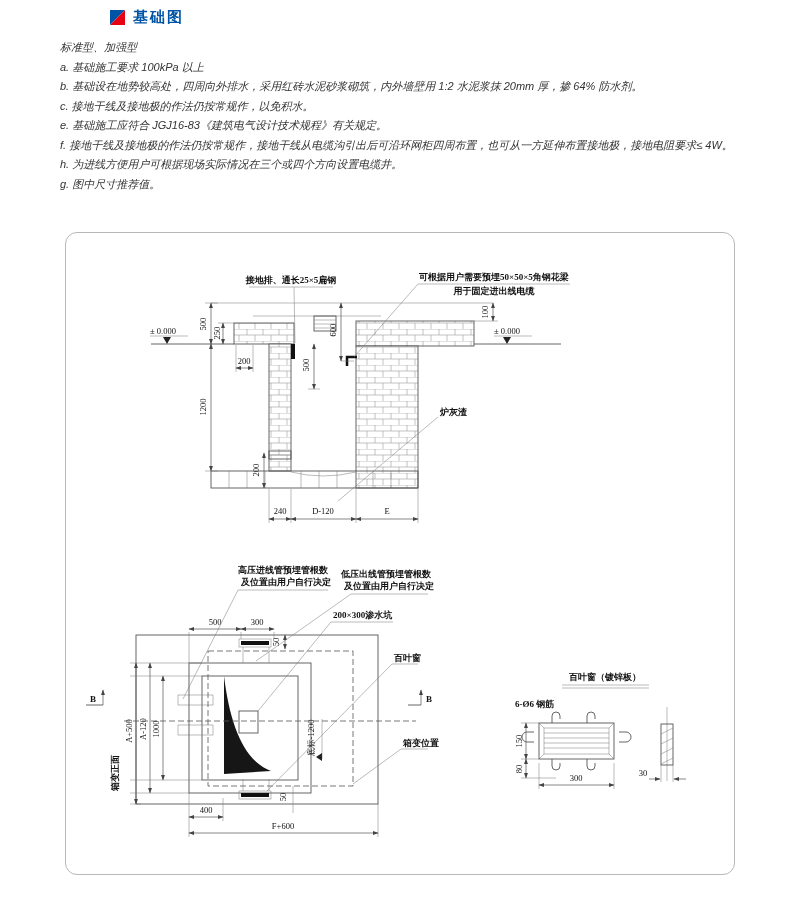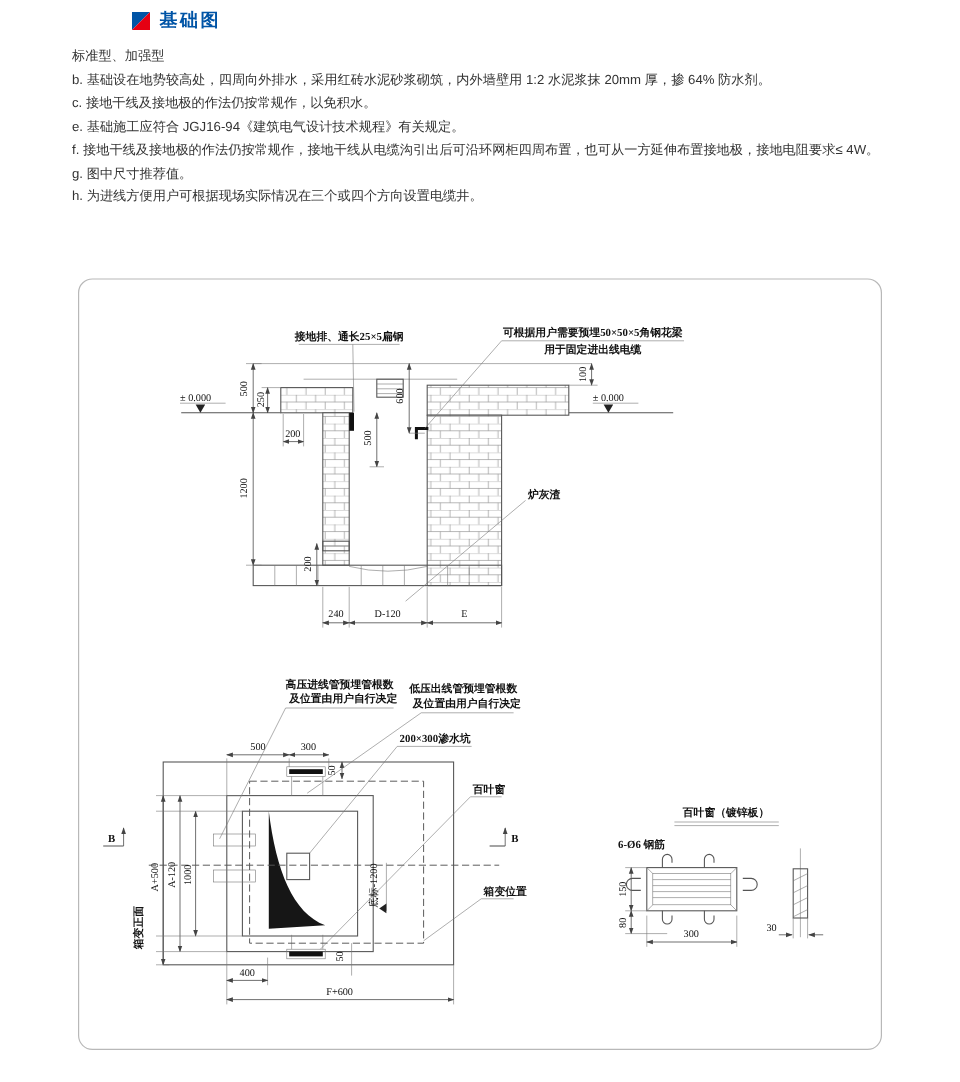--- a/index.html
+++ b/index.html
@@ -1,21 +1,21 @@
 <!DOCTYPE html>
 <html><head>
 <meta charset="utf-8">
 <style>
   html,body{margin:0;padding:0;}
   body{width:800px;height:902px;background:#ffffff;position:relative;
        font-family:"Liberation Sans",sans-serif;}
   .header{position:absolute;left:62px;top:8px;display:flex;align-items:center;gap:8px;margin-left:48px;}
   .header .icon{width:15px;height:15px;display:block;}
   .title{color:#0054a6;font-size:15px;font-weight:bold;letter-spacing:2px;}
-  .notes{position:absolute;left:60px;top:38px;width:738px;color:#333;font-size:11px;}
+  .notes{position:absolute;left:60px;top:38px;width:738px;color:#333;font-size:11px;font-style:italic;}
   .note-line{line-height:19.5px;white-space:nowrap;}
   .panel{position:absolute;left:65px;top:232px;width:668px;height:641px;
          border:1px solid #b8b8b8;border-radius:12px;background:#fff;}
   .panel svg{position:absolute;left:0;top:0;}
   
   .ln{stroke:#555;stroke-width:0.9;fill:none;}
   .thin{stroke:#777;stroke-width:0.5;fill:none;}
   .dim{stroke:#555;stroke-width:0.7;fill:none;}
   .dash{stroke:#555;stroke-width:0.8;fill:none;stroke-dasharray:6 3;}
   .brickrect{fill:url(#brick);stroke:#555;stroke-width:0.9;}
@@ -29,26 +29,27 @@
 <div class="header">
   <svg class="icon" viewBox="0 0 15 15">
     <polygon points="0,0 15,0 0,15" fill="#0054a6"></polygon>
     <polygon points="15,0 15,15 0,15" fill="#e60012"></polygon>
   </svg>
   <span class="title">基础图</span>
 </div>
 
 <div class="notes">
   <div class="note-line">标准型、加强型</div>
+  <div class="note-line">a. 基础施工要求 100kPa 以上</div>
   <div class="note-line">b. 基础设在地势较高处，四周向外排水，采用红砖水泥砂浆砌筑，内外墙壁用 1:2 水泥浆抹 20mm 厚，掺 64% 防水剂。</div>
   <div class="note-line">c. 接地干线及接地极的作法仍按常规作，以免积水。</div>
-  <div class="note-line">e. 基础施工应符合 JGJ16-94《建筑电气设计技术规程》有关规定。</div>
+  <div class="note-line">e. 基础施工应符合 JGJ16-83《建筑电气设计技术规程》有关规定。</div>
   <div class="note-line">f. 接地干线及接地极的作法仍按常规作，接地干线从电缆沟引出后可沿环网柜四周布置，也可从一方延伸布置接地极，接地电阻要求≤ 4W。</div>
+  <div class="note-line">h. 为进线方便用户可根据现场实际情况在三个或四个方向设置电缆井。</div>
   <div class="note-line">g. 图中尺寸推荐值。</div>
-  <div class="note-line">h. 为进线方便用户可根据现场实际情况在三个或四个方向设置电缆井。</div>
 </div>
 
 <div class="panel">
 <svg width="668" height="641" viewBox="0 0 668 641">
   <defs>
     <pattern id="brick" width="16" height="12" patternUnits="userSpaceOnUse">
       <rect width="16" height="12" fill="#ffffff"></rect>
       <path d="M0,0 H16 M0,6 H16 M5,0 V6 M13,6 V12" stroke="#888" stroke-width="0.5" fill="none"></path>
     </pattern>
     <marker id="arr" viewBox="0 0 10 10" refX="9" refY="5" markerWidth="8" markerHeight="8" orient="auto-start-reverse">

